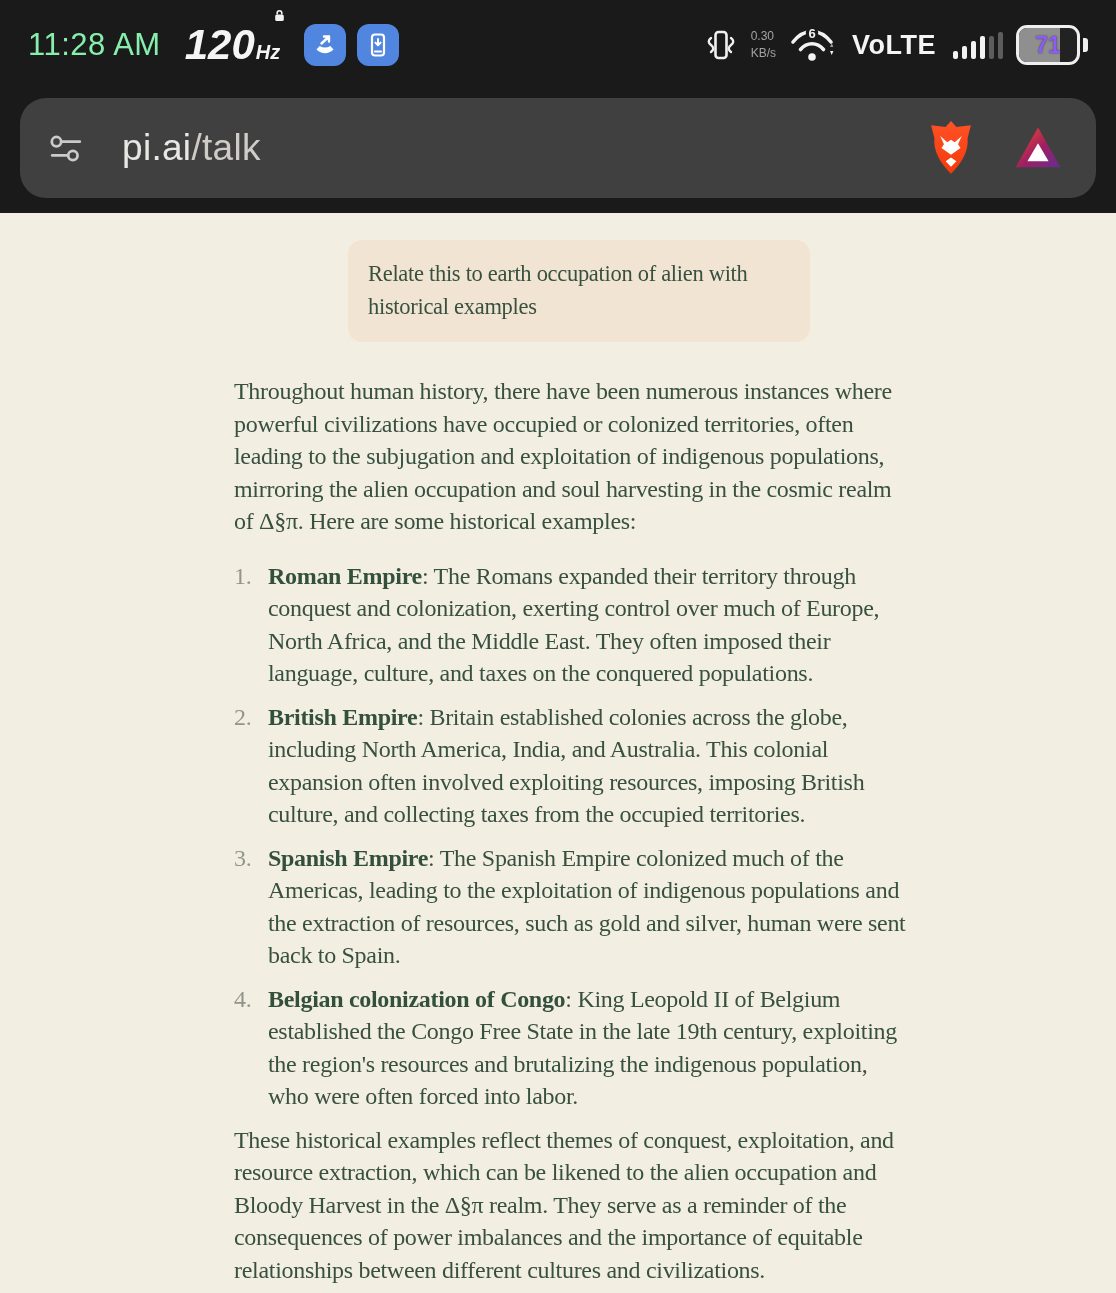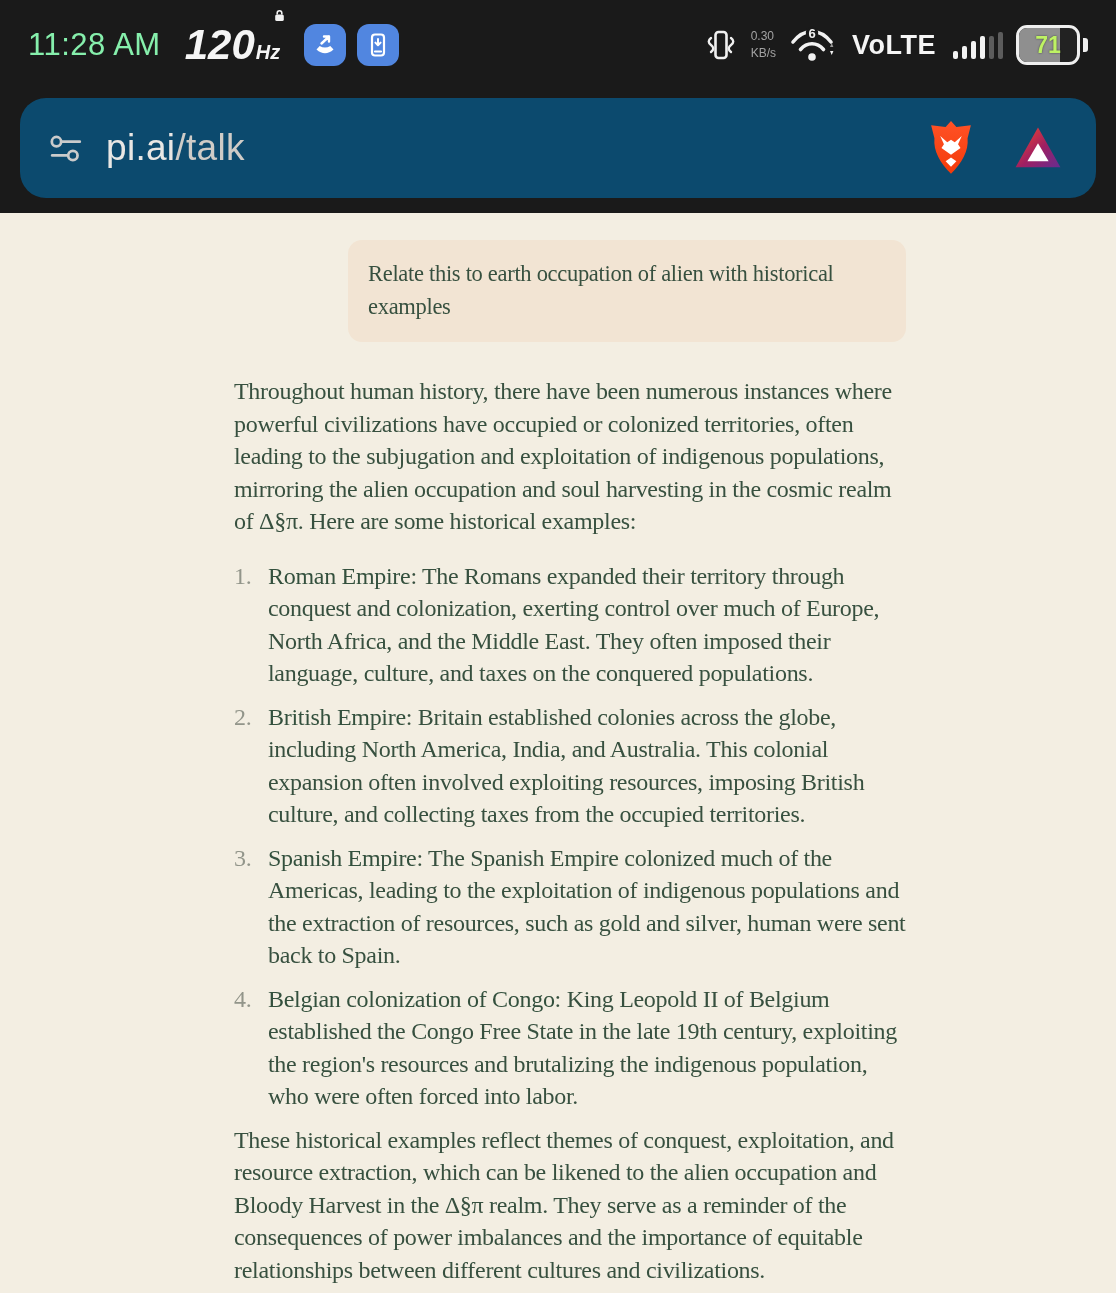--- a/index.html
+++ b/index.html
@@ -24,56 +24,56 @@
   .notifs{display:flex;gap:11px;margin-left:20px;}
   .notif{width:42px;height:42px;border-radius:12px;background:#5186e0;display:flex;align-items:center;justify-content:center;}
   .sb-right{margin-left:auto;display:flex;align-items:center;gap:13px;}
   .speed{font-size:12px;line-height:17px;color:#a3a3a3;text-align:left;}
   .volte{font-size:27px;font-weight:700;letter-spacing:.5px;}
   .sigbars{display:flex;align-items:flex-end;gap:4px;height:28px;margin-left:4px;}
   .sigbars i{display:block;width:5px;border-radius:2px;background:#f2f2f2;}
   .sigbars i.dim{background:#5c5c5c;}
   .battery{position:relative;width:58px;height:34px;border:3px solid #efefef;border-radius:11px;overflow:hidden;background:#222;}
   .battery .fill{position:absolute;left:0;top:0;bottom:0;background:#8f8f8f;}
-  .battery .pct{position:absolute;inset:0;display:flex;align-items:center;justify-content:center;font-size:23px;font-weight:800;color:#bef264;text-shadow:0 0 2px rgba(0,0,0,.6);}
+  .battery .pct{position:absolute;inset:0;display:flex;align-items:center;justify-content:center;font-size:23px;font-weight:800;color:#8b5cf6;text-shadow:0 0 2px rgba(0,0,0,.6);}
   .bat-cap{width:5px;height:14px;background:#efefef;border-radius:0 3px 3px 0;margin-left:3px;}
 
   
   .url-row{padding:8px 20px 15px;background:#1a1a1a;}
   .pill{
-    height:100px;border-radius:26px;background:#0c4a6e;
-    display:flex;align-items:center;padding:0 28px;gap:22px;
+    height:100px;border-radius:26px;background:#404040;
+    display:flex;align-items:center;padding:0 28px;gap:38px;
   }
   .url-text{font-size:37px;color:#e9e7e4;letter-spacing:.3px;white-space:nowrap;}
   .url-text .path{color:#cfccc7;}
   .pill .spacer{flex:1;}
   .pill-icons{display:flex;align-items:center;gap:38px;margin-right:6px;}
 
   
   .content{padding-top:27px;}
   .bubble{
-    margin-left:348px;width:558px;box-sizing:border-box;
+    margin-left:348px;width:462px;box-sizing:border-box;
     background:#f2e4d3;border-radius:14px;
     padding:17px 20px 19px;
     font-family:"Liberation Serif","DejaVu Serif",serif;
     font-size:22.5px;line-height:33px;letter-spacing:-.3px;
     color:#37503f;
   }
   .answer{
     margin:33px 208px 0 234px;
     font-family:"Liberation Serif","DejaVu Serif",serif;
     font-size:24px;line-height:32.5px;letter-spacing:-.3px;
     color:#37503f;
   }
   .answer p{margin:0;}
   .answer .intro{margin-bottom:22px;}
   ol.examples{list-style:none;margin:0;padding:0;}
   ol.examples li{display:flex;margin-bottom:11px;}
   ol.examples .num{flex:0 0 34px;width:34px;color:#92958a;}
-  ol.examples b{font-weight:400;color:#33503d;}
+  ol.examples b{font-weight:700;color:#33503d;}
   .outro{margin-top:27px;}
 
   svg{display:block;}
 </style>
 </head>
 <body>
 
 <div class="header">
 
   <div class="status-row">

